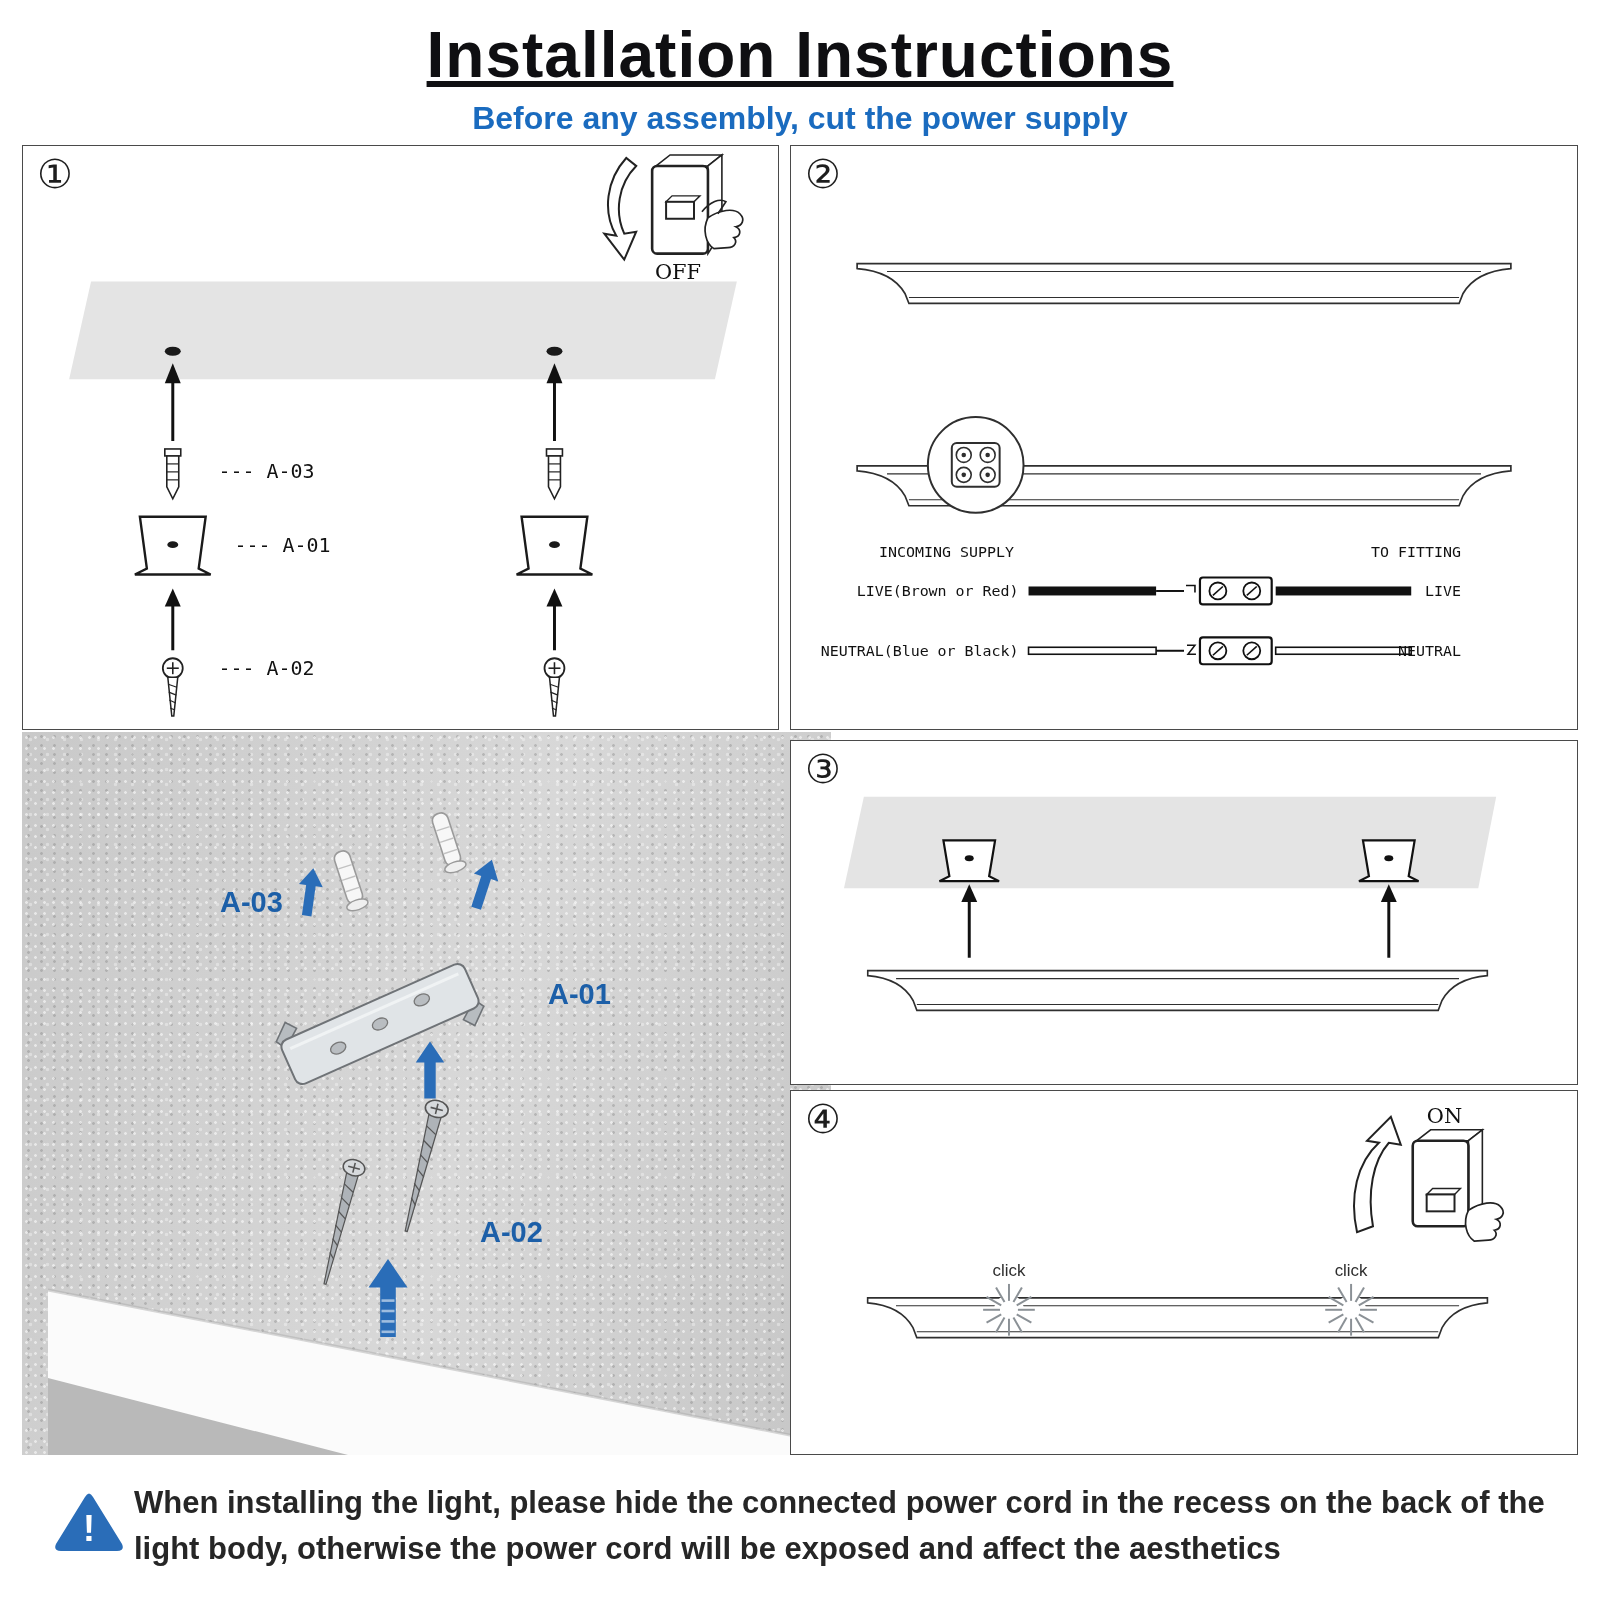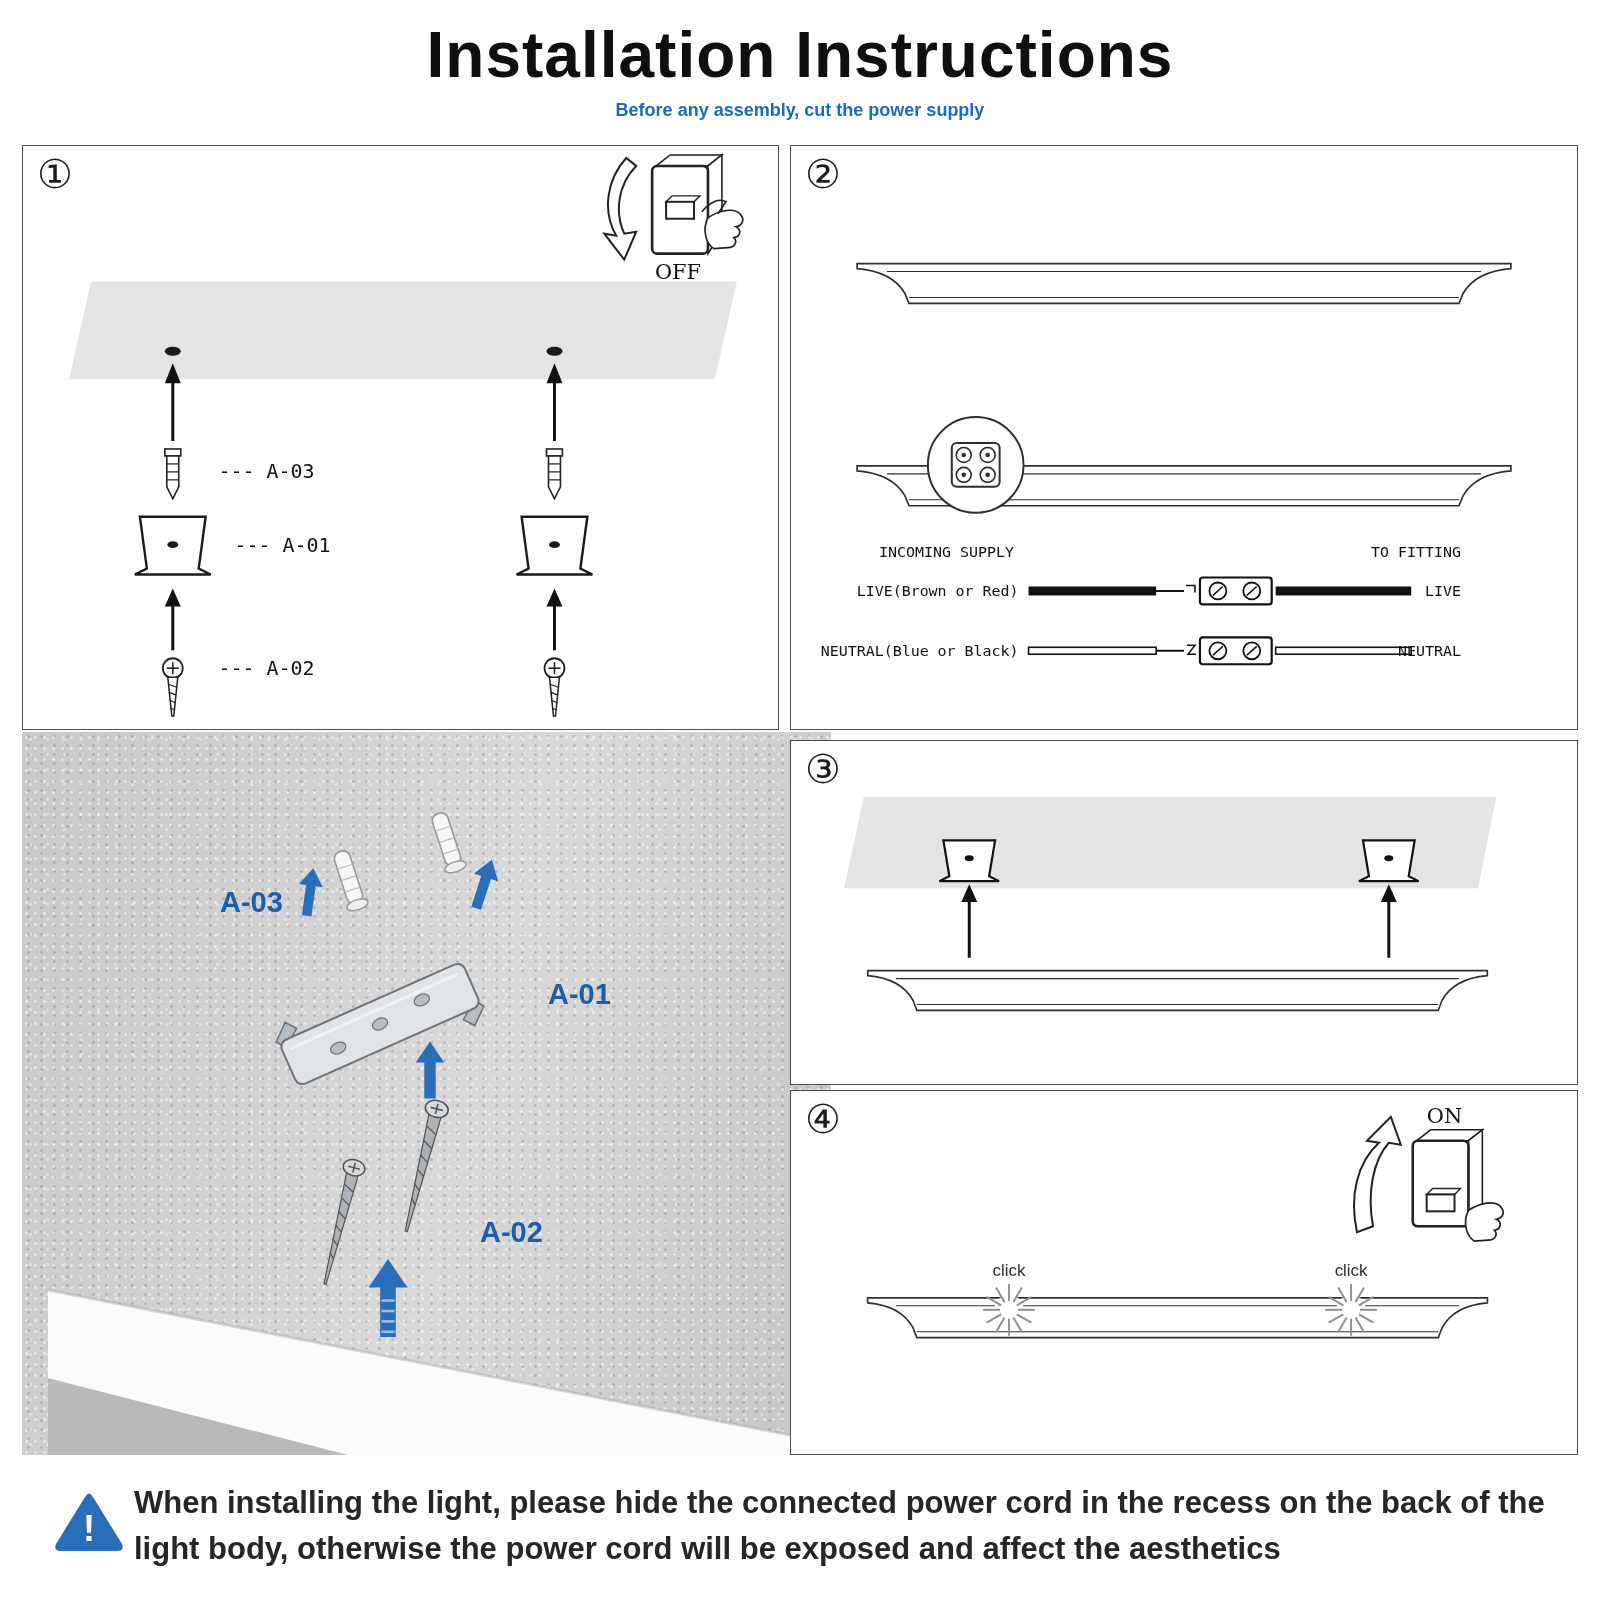--- a/index.html
+++ b/index.html
@@ -1,23 +1,23 @@
 <!DOCTYPE html>
 <html><head>
 <meta charset="utf-8">
 <style>
   * { box-sizing: border-box; }
   html,body { margin:0; padding:0; background:#ffffff; }
   .page { position:relative; width:1600px; height:1600px; background:#fff; overflow:hidden;
           font-family:"Liberation Sans", sans-serif; }
 
   .title { position:absolute; top:18px; left:0; width:100%; text-align:center;
-           font-size:64px; font-weight:800; color:#0f0f12; letter-spacing:1px; }
+           font-size:64px; font-weight:800; color:#0f0f12; letter-spacing:1px;text-decoration:underline; }
   .subtitle { position:absolute; top:100px; left:0; width:100%; text-align:center;
-              font-size:18px; font-weight:700; color:#1a6bbf; }
+              font-size:32px; font-weight:700; color:#1a6bbf; }
 
   .panel { position:absolute; border:1px solid #4a4a4a; background:#fff; }
   .panel svg { position:absolute; inset:0; width:100%; height:100%; }
   #panel1 { left:22px;  top:145px;  width:757px; height:585px; }
   #panel2 { left:790px; top:145px;  width:788px; height:585px; }
   #panel3 { left:790px; top:740px;  width:788px; height:345px; }
   #panel4 { left:790px; top:1090px; width:788px; height:365px; }
 
   .stepnum { position:absolute; top:8px; left:14px; font-size:40px; color:#1d1d1d; z-index:3; line-height:1; }
 

